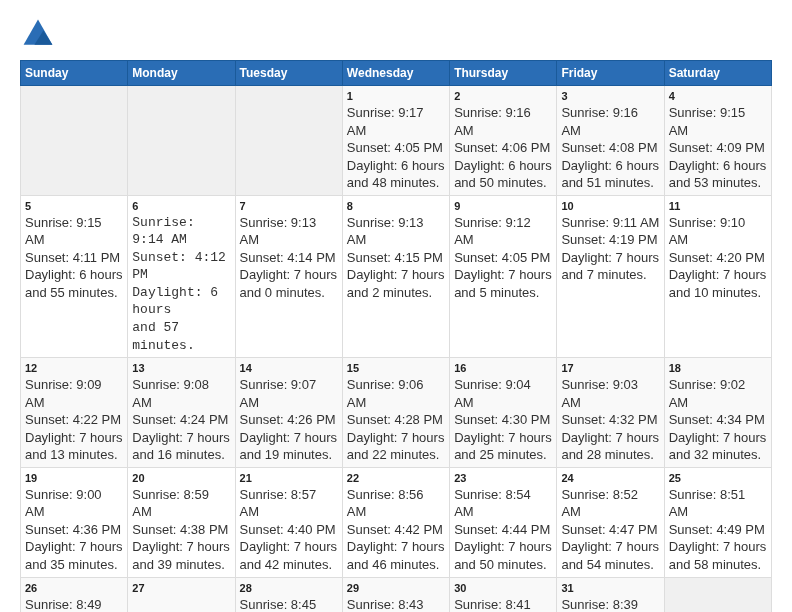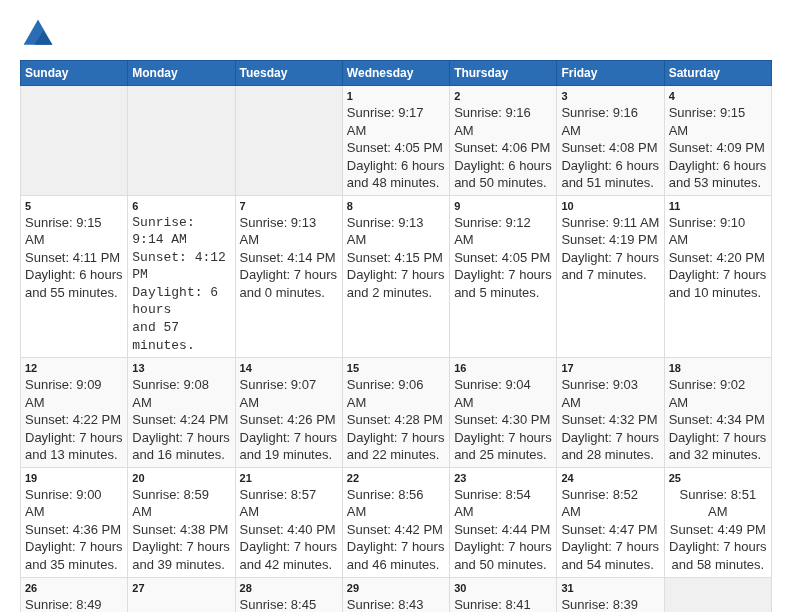--- a/index.html
+++ b/index.html
@@ -304,21 +304,21 @@
           </td>
           <td>
             <span class="day-num">24</span>
             <div class="day-content" style="white-space: pre-line;">Sunrise: 8:52 AM
 Sunset: 4:47 PM
 Daylight: 7 hours
 and 54 minutes.</div>
           </td>
           <td>
             <span class="day-num">25</span>
-            <div class="day-content" style="white-space: pre-line; text-align: center;">Sunrise: 8:51 AM
+            <div class="day-content" style="white-space: pre-line;">Sunrise: 8:51 AM
 Sunset: 4:49 PM
 Daylight: 7 hours
 and 58 minutes.</div>
           </td>
         </tr>
         <tr>
           <td>
             <span class="day-num">26</span>
             <div class="day-content" style="white-space: pre-line;">Sunrise: 8:49 AM
 Sunset: 4:51 PM

